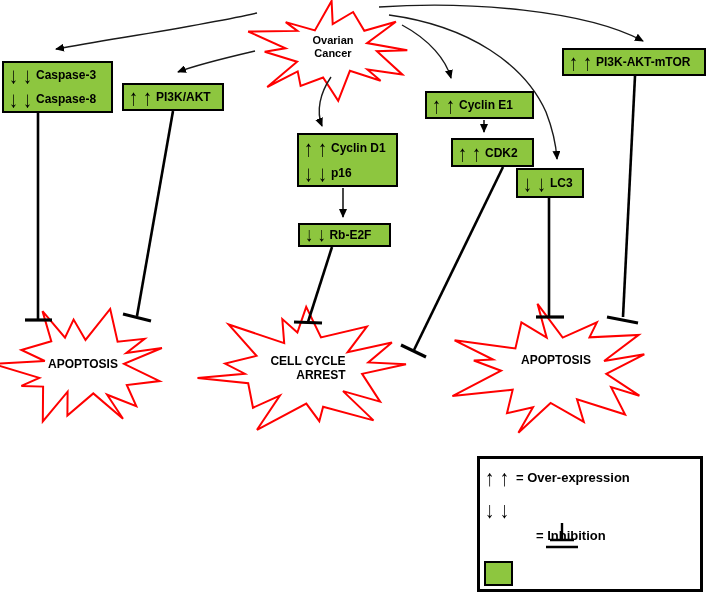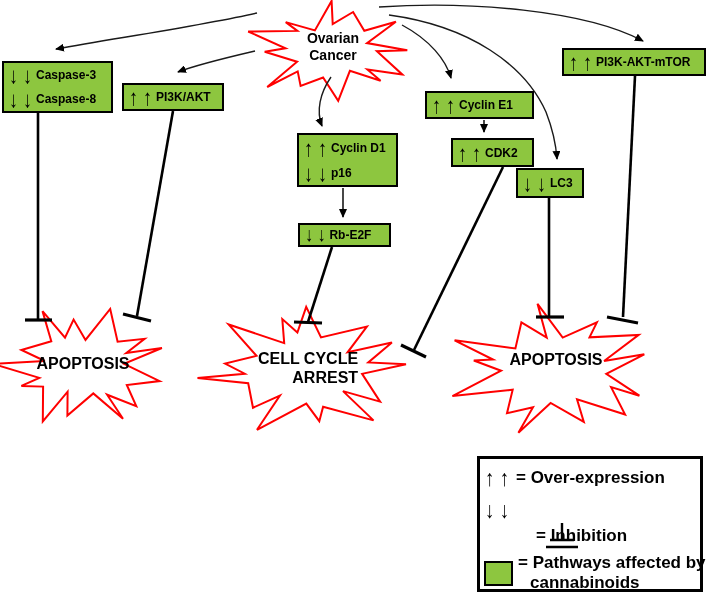--- a/index.html
+++ b/index.html
@@ -8,29 +8,29 @@
   .layer{position:absolute;left:0;top:0;}
   
   .gbox{position:absolute;background:#8DC63F;border:2px solid #000;box-sizing:border-box;
         display:flex;flex-direction:column;justify-content:center;padding-left:5px;}
   .grow{display:flex;align-items:center;flex:1;}
   .arr{font-weight:bold;font-size:18px;line-height:1;display:inline-block;
        transform:scaleY(1.25);transform-origin:center;margin-right:4px;white-space:pre;}
   .lbl{font-weight:bold;font-size:12px;white-space:nowrap;}
   
   .burst-label{position:absolute;transform:translate(-50%,-50%);font-weight:bold;
-               font-size:16px;text-align:center;line-height:1.2;white-space:nowrap;}
+               font-size:12px;text-align:center;line-height:1.2;white-space:nowrap;}
   
   .legend{position:absolute;left:477px;top:456px;width:226px;height:136px;
           border:3px solid #000;box-sizing:border-box;background:#fff;}
   .lrow{position:absolute;left:0;display:flex;align-items:center;width:100%;}
   .lsym{width:36px;flex:0 0 36px;padding-left:5px;box-sizing:border-box;font-weight:bold;
         font-size:19px;line-height:1;display:inline-block;white-space:pre;}
   .lsym.stretch{transform:scaleY(1.2);transform-origin:left center;}
-  .ltxt{font-weight:bold;font-size:17px;line-height:1.2;white-space:nowrap;}
+  .ltxt{font-weight:bold;font-size:13px;line-height:1.2;white-space:nowrap;}
   .swatch{width:29px;height:25px;background:#8DC63F;border:2px solid #000;
           box-sizing:border-box;margin-left:4px;margin-right:5px;flex:0 0 29px;}
 </style>
 </head>
 <body>
 
 <div class="canvas">
 
   <svg class="layer" width="709" height="596" viewBox="0 0 709 596">
     <defs>
@@ -67,21 +67,21 @@
       <path d="M 294 322 L 322 323" stroke-width="3.2"></path>
       <path d="M 503 167 L 414 350"></path>
       <path d="M 401 345 L 426 357" stroke-width="3.2"></path>
       <path d="M 549 198 L 549 316"></path>
       <path d="M 536 317 L 564 317" stroke-width="3.2"></path>
       <path d="M 635 76 L 623 317"></path>
       <path d="M 607 317 L 638 323" stroke-width="3.2"></path>
     </g>
   </svg>
 
-  <div class="burst-label" style="left:333px;top:47px;font-size:14px;">
+  <div class="burst-label" style="left:333px;top:47px;font-size:11px;">
     <div>Ovarian</div>
     <div>Cancer</div>
   </div>
   <div class="burst-label" style="left:83px;top:364px;">APOPTOSIS</div>
   <div class="burst-label" style="left:308px;top:368px;text-align:right;">
     <div>CELL CYCLE</div>
     <div>ARREST</div>
   </div>
   <div class="burst-label" style="left:556px;top:360px;">APOPTOSIS</div>
 
@@ -160,20 +160,16 @@
     <div class="lrow" style="top:62px;height:30px;margin-left:20px;">
       <span class="lsym" style="padding-left:2px;">
         <svg width="36" height="30" viewBox="0 0 36 30">
           <path d="M18 3 L18 20 M6 20 L30 20 M2 27 L34 27" stroke="#000" stroke-width="2.4" fill="none"></path>
         </svg>
       </span>
       <span class="ltxt">= Inhibition</span>
     </div>
     <div class="lrow" style="top:98px;height:32px;">
       <span class="swatch" style="background: rgb(141, 198, 63);"></span>
-      <span class="ltxt">
-        <div>= Pathways affected by</div>
-        <div style="padding-left:12px;">cannabinoids</div>
-      </span>
     </div>
   </div>
 
 </div>
 
 </body></html>

